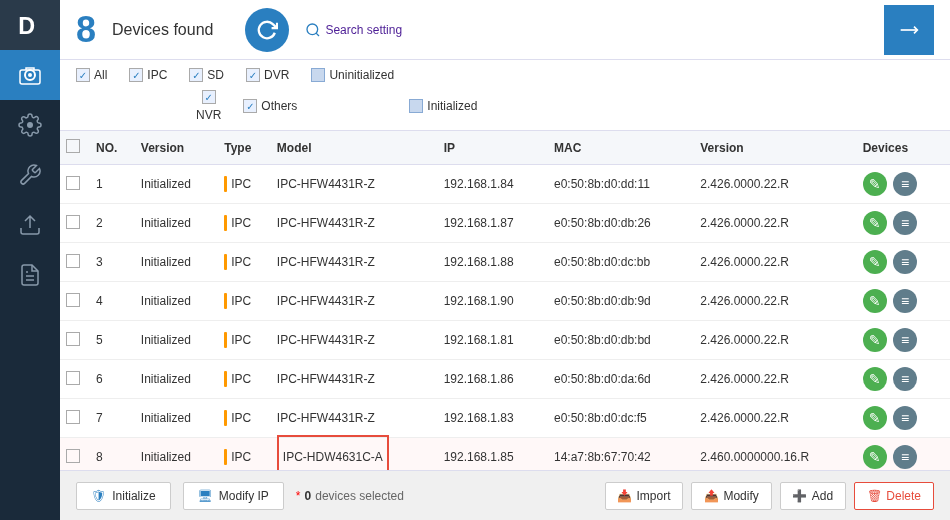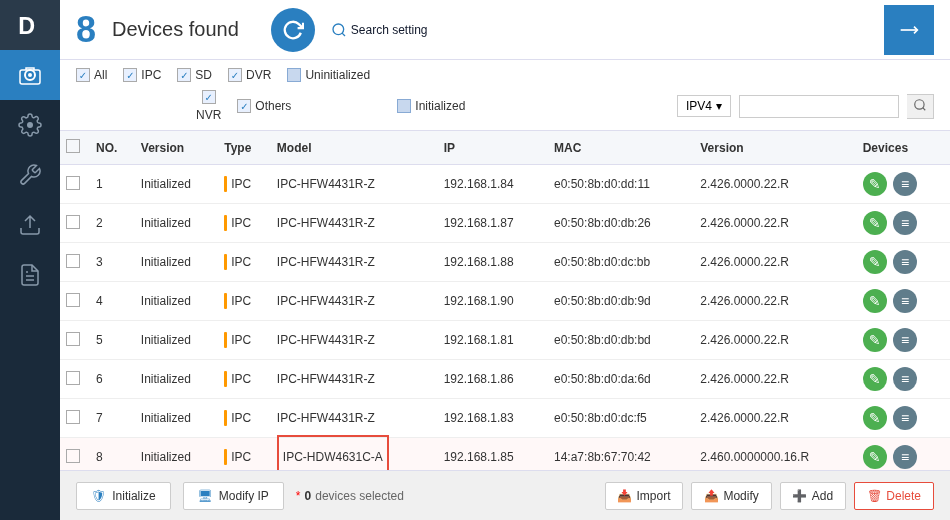--- a/index.html
+++ b/index.html
@@ -48,57 +48,57 @@
       gap: 16px;
       border-bottom: 1px solid #dde;
       height: 60px;
     }
     .device-count {
       color: #2a7fc0;
       font-size: 36px;
       font-weight: bold;
     }
     .devices-found-label {
-      font-size: 20px;
+      font-size: 16px;
       color: #333;
       font-weight: 500;
     }
     .refresh-btn {
       width: 44px; height: 44px;
       background: #2a7fc0;
       border-radius: 50%;
       display: flex; align-items: center; justify-content: center;
       cursor: pointer;
       margin-left: 16px;
       color: white; font-size: 20px;
     }
     .search-setting {
       display: flex; align-items: center; gap: 4px;
-      color: #0f172a; cursor: pointer;
+      color: #4c1d95; cursor: pointer;
     }
     .spacer { flex: 1; }
     .header-right {
       width: 50px; height: 50px;
       background: #2a7fc0;
       display: flex; align-items: center; justify-content: center;
     }
 
     
     .filter-bar {
       background: white;
       padding: 8px 16px;
       display: flex;
       align-items: center;
       gap: 4px;
       border-bottom: 1px solid #dde;
       flex-wrap: wrap;
     }
     .filter-item {
       display: flex; align-items: center; gap: 4px;
-      margin-right: 12px;
+      margin-right: 18px;
       cursor: pointer;
     }
     .filter-checkbox {
       width: 14px; height: 14px;
       border: 1px solid #aaa;
       background: #e8f0fe;
       display: flex; align-items: center; justify-content: center;
       cursor: pointer;
     }
     .filter-checkbox.checked::after {
@@ -340,33 +340,20 @@
     </div>
     <div class="filter-item">
       <div class="filter-checkbox checked"></div>
       <span class="filter-label">Others</span>
     </div>
     <div class="filter-item" style="margin-left:90px;">
       <div class="filter-checkbox" style="background:#c8d8ee;border-color:#88aad4;"></div>
       <span class="filter-label">Initialized</span>
     </div>
 
-    <div class="filter-right">
-      <div class="ipv4-select">
-        <span>IPV4</span>
-        <span>▾</span>
-      </div>
-      <input class="search-input" type="text" placeholder="" style="">
-      <div class="search-icon-btn">
-        <svg viewBox="0 0 24 24" width="14" height="14" fill="none" stroke="#666" stroke-width="2">
-          <circle cx="11" cy="11" r="8"></circle>
-            <line x1="21" y1="21" x2="16.65" y2="16.65"></line>
-        </svg>
-      </div>
-    </div>
   </div>
 
   <div class="table-container">
     <table>
       <thead>
         <tr>
           <th style="width:30px;"><div class="row-checkbox"></div></th>
           <th>NO.</th>
           <th>Version</th>
           <th>Type</th>

